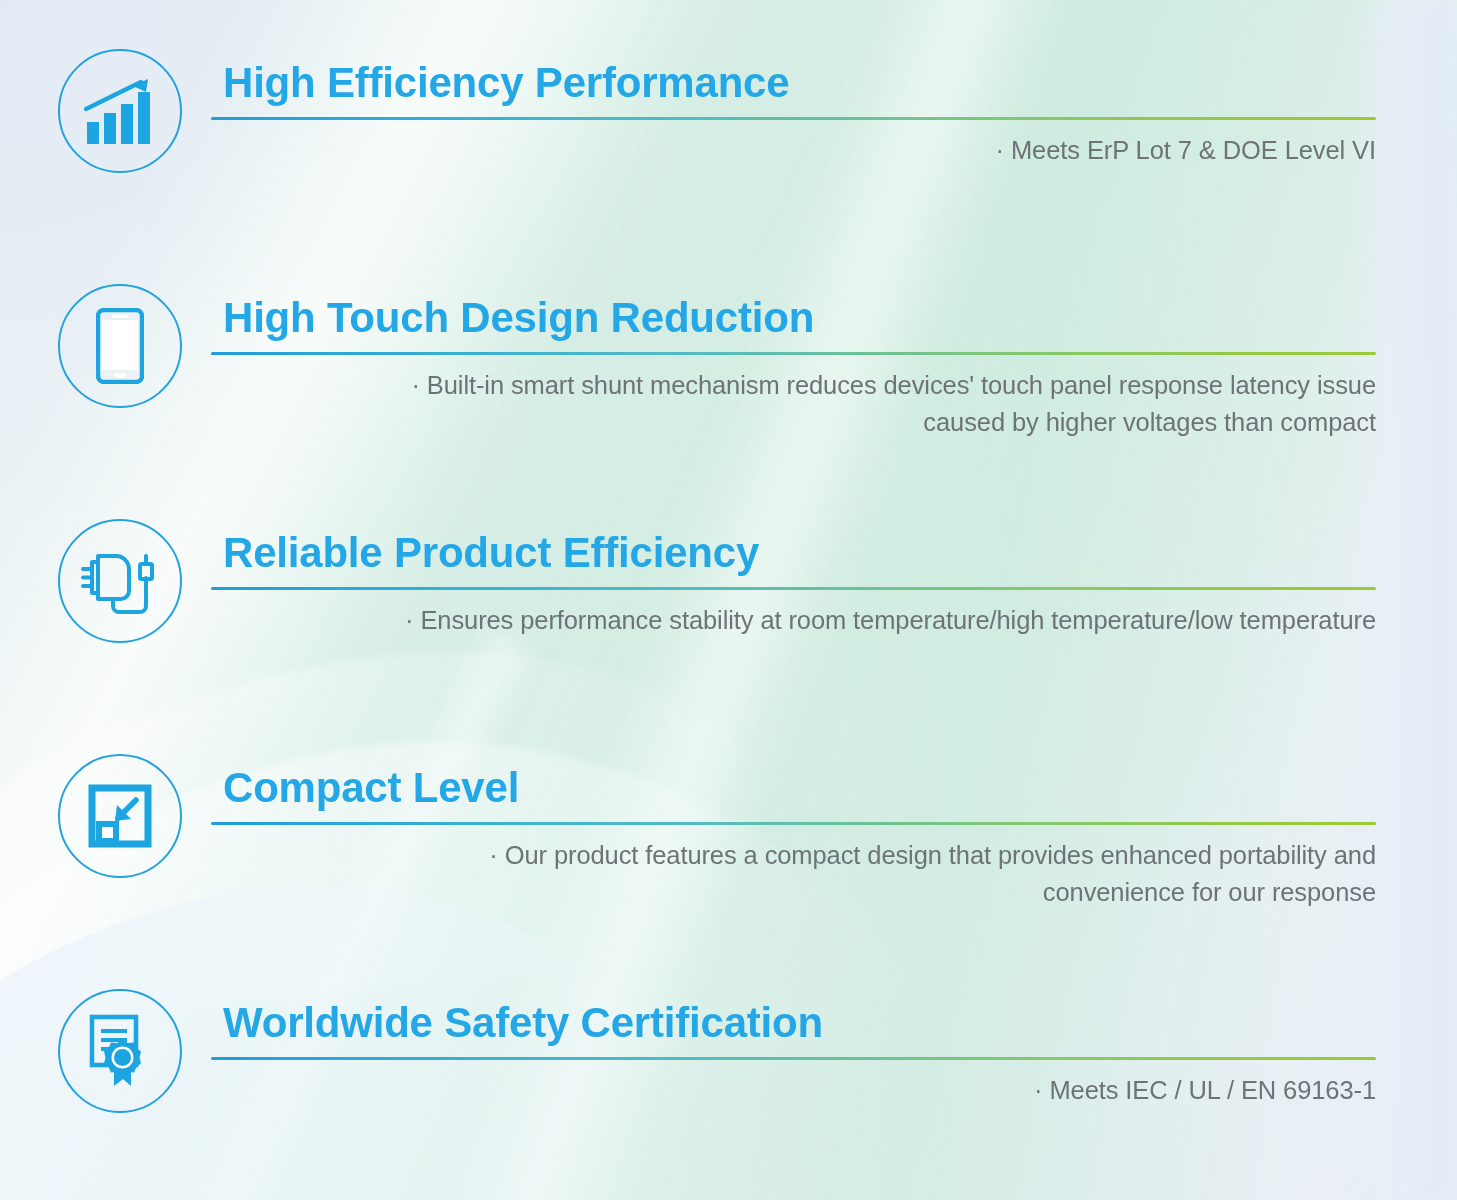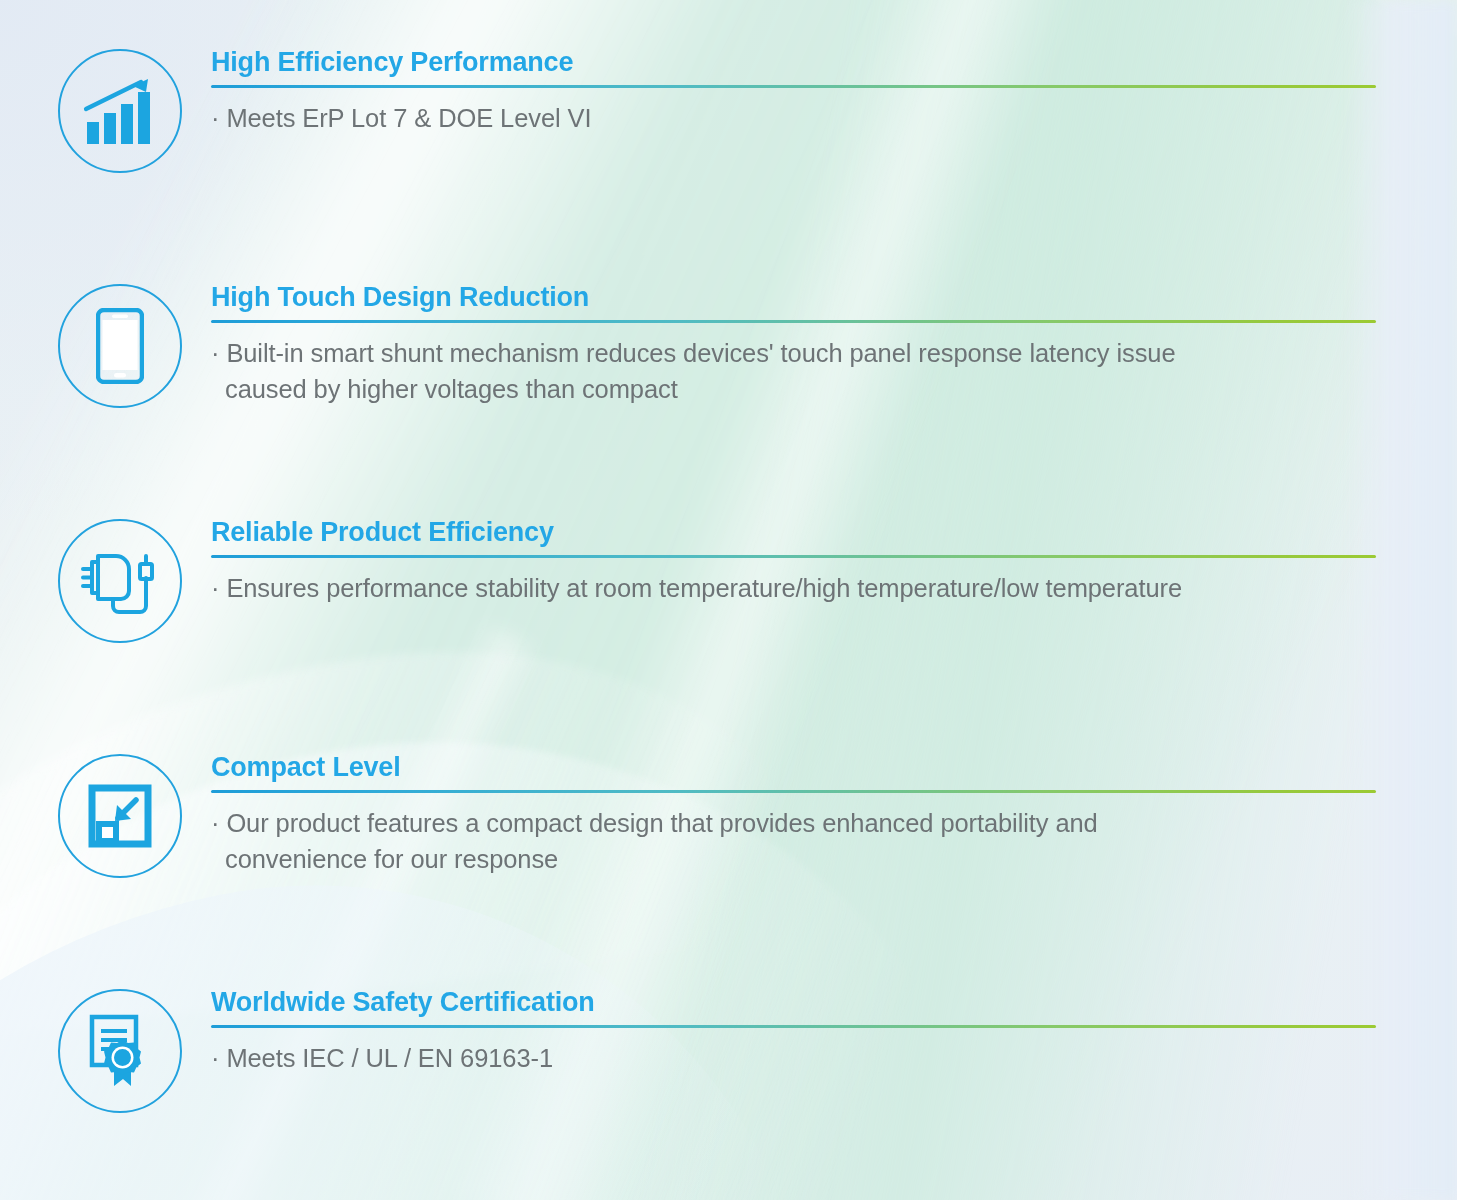--- a/index.html
+++ b/index.html
@@ -182,25 +182,25 @@
   }
   .icon-circle svg { display: block; }
 
   .feature-body {
     position: absolute;
     left: 211px;
     width: 1165px;
   }
   .feature-title {
     color: #23A7E6;
-    font-size: 27px;
+    font-size: 42px;
     font-weight: bold;
     line-height: 1.08;
     letter-spacing: -0.2px;
-    margin: 0;
+    margin: 12px;
     white-space: nowrap;
   }
   .feature-rule {
     height: 3px;
     width: 1165px;
     margin-top: 8px;
     background: linear-gradient(90deg, #1E9DD8 0%, #2FAAD8 14%, #50BBC4 40%, #86C96A 72%, #97C93C 92%, #9BCA33 100%);
     border-radius: 2px;
   }
   .feature-lines {
@@ -208,20 +208,21 @@
     padding: 0;
     list-style: none;
     margin-top: 12px;
   }
   .feature-line {
     color: #6D7376;
     font-size: 25.5px;
     line-height: 1.42;
     letter-spacing: -0.1px;
     white-space: pre-wrap;
+    text-align: right;
   }
 </style>
 </head>
 <body>
 
 <div id="page">
 
   <div class="bg-layer">
     <div class="bg-vignette-tl"></div>
     <div class="bg-band-green"></div>

